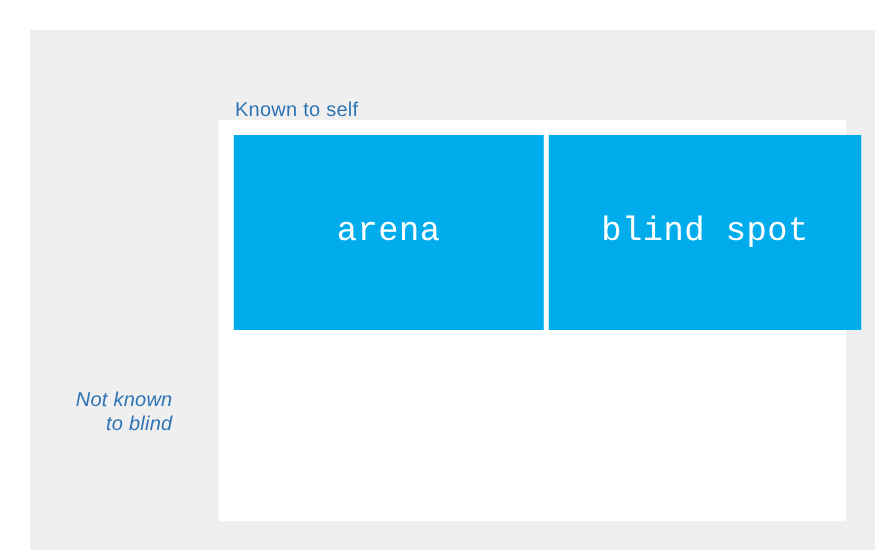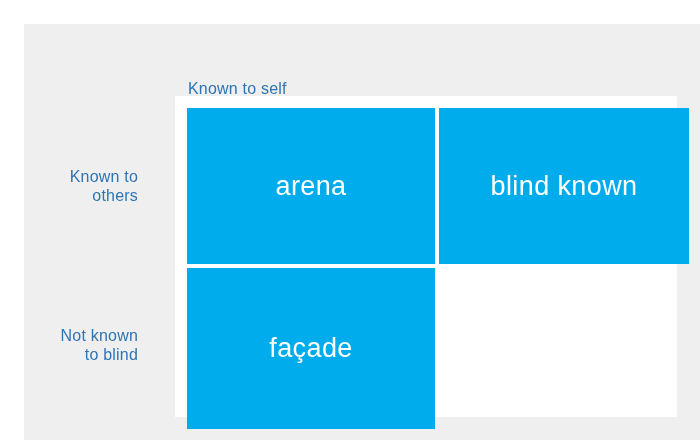--- a/index.html
+++ b/index.html
@@ -19,20 +19,21 @@
     position: absolute;
     left: 151px;
     top: 72px;
     width: 502px;
     height: 321px;
     display: grid;
     grid-template-columns: 248px 250px;
     grid-template-rows: 156px 161px;
     gap: 4px;
     background: var(--grid-gap, #ffffff);
+    font-family: Liberation Mono, monospace;
   }
   .cell {
     background: var(--cell, #00aceb);
     display: flex;
     align-items: center;
     justify-content: center;
   }
   .cell-label {
     color: var(--cell-label, #ffffff);
     font-size: 27px;
@@ -58,45 +59,38 @@
     width: 130px;
     right: 562px; 
     text-align: right;
     font-size: 16px;
     line-height: 19px;
     font-weight: 400;
     color: var(--axis-label, #2e74b5);
     letter-spacing: 0.2px;
   }
   .row-header-0 { top: 131px; }
-  .row-header-1 { top: 290px; }
+  .row-header-1 { top: 275px; font-style: italic; }
 </style>
 </head>
 <body>
 
 <div class="canvas">
 
   <div class="col-header col-header-0">Known to self</div>
 
 
-  <div class="row-header row-header-0">
-    <span>Known to</span><br>
-    <span>others</span>
-  </div>
 
   <div class="row-header row-header-1">
     <span>Not known</span><br>
     <span>to blind</span>
   </div>
 
   <div class="grid">
     <div class="cell">
       <span class="cell-label">arena</span>
     </div>
     <div class="cell">
-      <span class="cell-label">blind known</span>
-    </div>
-    <div class="cell">
-      <span class="cell-label">façade</span>
+      <span class="cell-label">blind spot</span>
     </div>
   </div>
 
 </div>
 
 </body></html>

